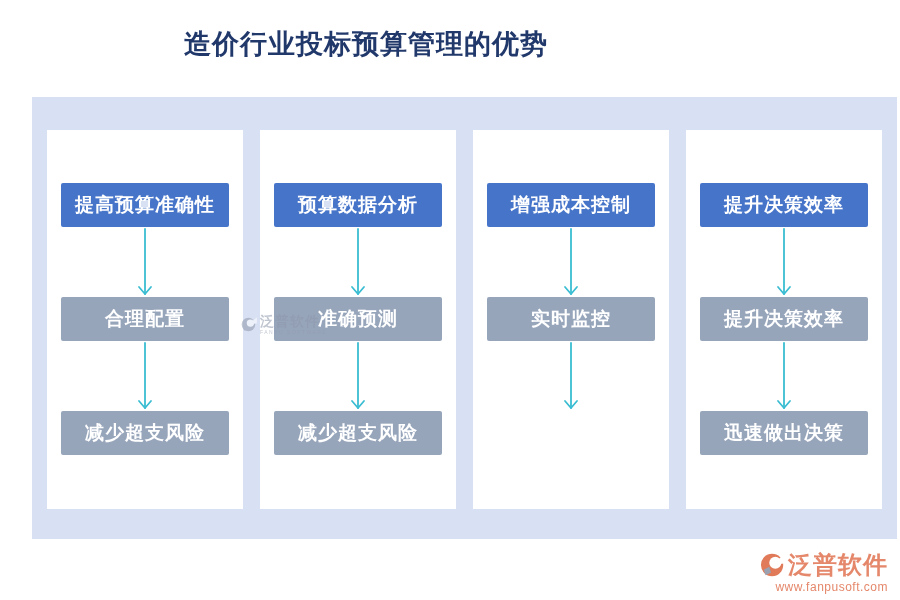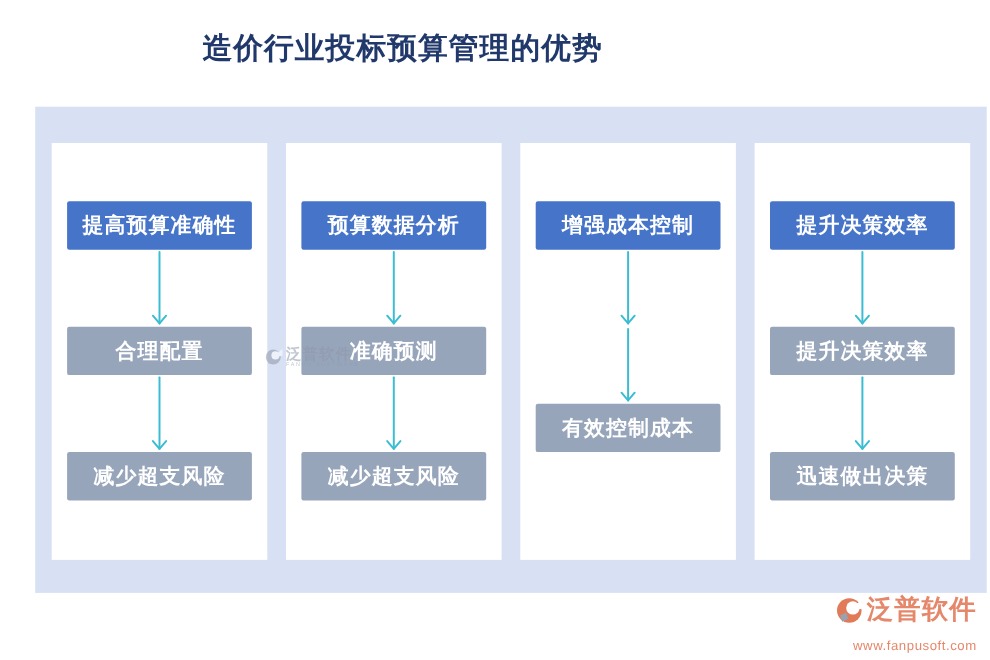--- a/index.html
+++ b/index.html
@@ -44,21 +44,21 @@
   .watermark .wm-sub{font-size:5px;letter-spacing:1.5px;margin-top:2px;}
   .footer-logo{
     position:absolute;right:12px;bottom:7px;display:flex;flex-direction:column;
     align-items:flex-end;line-height:1;
   }
   .footer-top{display:flex;align-items:center;gap:2px;}
   .footer-brand{
     font-size:24px;font-weight:bold;color:var(--brand-text,#e5876a);letter-spacing:1px;
   }
   .footer-url{
-    font-size:12px;color:var(--brand-text,#e5876a);margin-top:12px;letter-spacing:.5px;
+    font-size:12px;color:var(--brand-text,#e5876a);margin-top:2px;letter-spacing:.5px;
   }
 </style>
 </head>
 <body>
 
 <h1 class="page-title">造价行业投标预算管理的优势</h1>
 
 <div class="panel">
 
   <div class="column">
@@ -88,25 +88,25 @@
       </svg>
     <div class="box step">减少超支风险</div>
   </div>
 
   <div class="column">
     <div class="box header">增强成本控制</div>
     <svg class="arrow" width="16" height="68" viewBox="0 0 16 68">
         <line x1="8" y1="1" x2="8" y2="66"></line>
         <polyline points="2,59 8,66 14,59"></polyline>
       </svg>
+    <div class="box step">实时监控</div>
     <svg class="arrow" width="16" height="68" viewBox="0 0 16 68">
         <line x1="8" y1="1" x2="8" y2="66"></line>
         <polyline points="2,59 8,66 14,59"></polyline>
       </svg>
-    <div class="box step">有效控制成本</div>
   </div>
 
   <div class="column">
     <div class="box header">提升决策效率</div>
     <svg class="arrow" width="16" height="68" viewBox="0 0 16 68">
         <line x1="8" y1="1" x2="8" y2="66"></line>
         <polyline points="2,59 8,66 14,59"></polyline>
       </svg>
     <div class="box step">提升决策效率</div>
     <svg class="arrow" width="16" height="68" viewBox="0 0 16 68">

